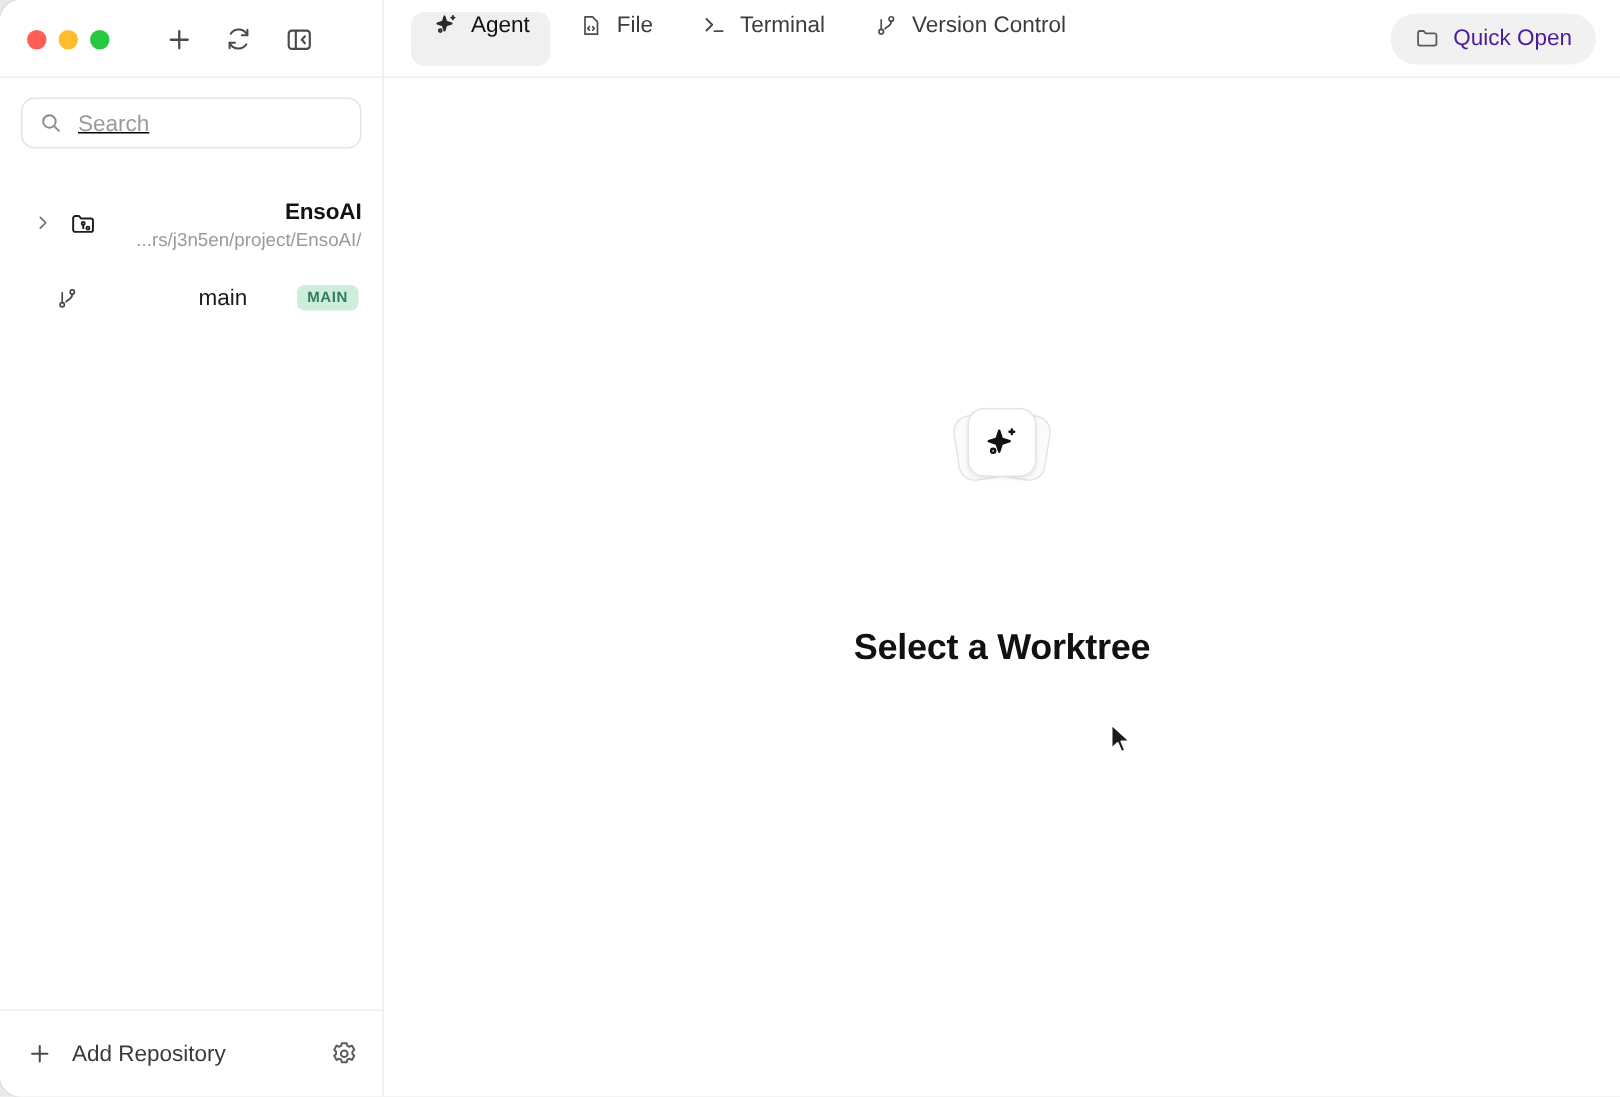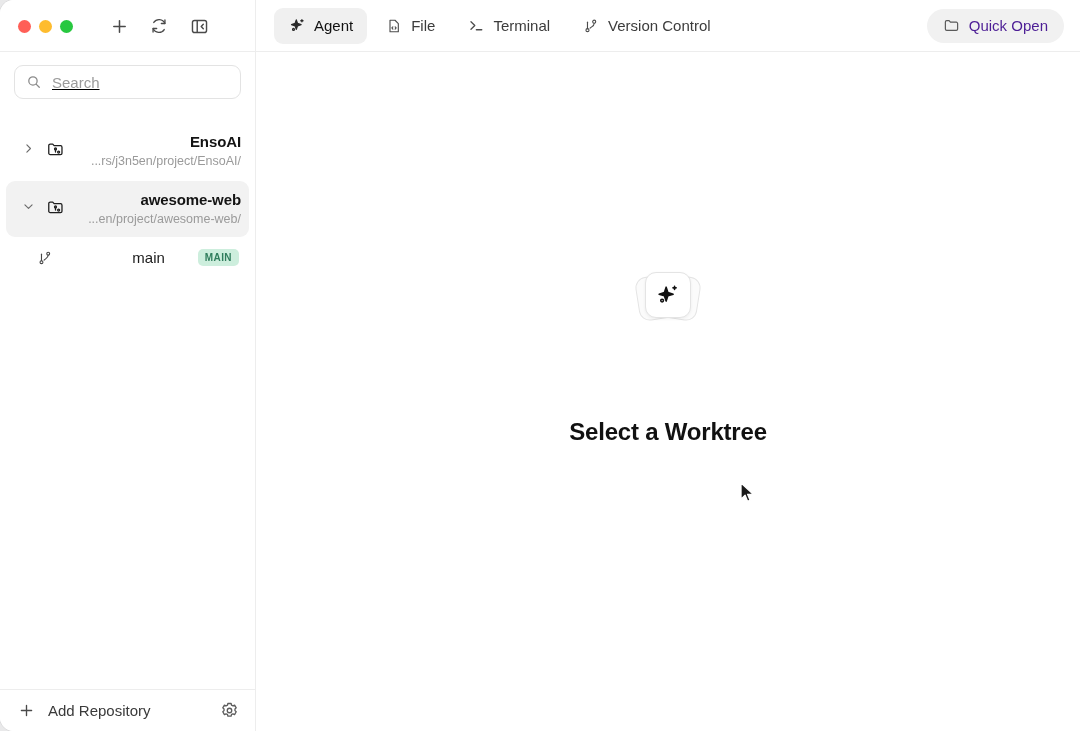--- a/index.html
+++ b/index.html
@@ -68,21 +68,20 @@
 
   .tabs-area {
     flex: 1;
     display: flex;
     align-items: center;
     padding: 0 16px 0 18px;
     gap: 4px;
   }
   .tab {
     display: flex;
-    align-items: center;
     gap: 8px;
     height: 36px;
     padding: 0 14px;
     border-radius: 9px;
     font-size: 15px;
     color: #3c3c3c;
     white-space: nowrap;
   }
   .tab.active {
     background: #f0f0f0;
@@ -225,21 +224,21 @@
     letter-spacing: 0.4px;
     padding: 3px 7px;
     border-radius: 5px;
     background: #cdeedd;
     color: #2f7d5c;
   }
 
   .sidebar-footer {
     flex: 0 0 auto;
     border-top: 1px solid #ededed;
-    height: 42px;
+    height: 58px;
     display: flex;
     align-items: center;
     padding: 0 16px 0 18px;
     gap: 12px;
   }
   .add-repo {
     display: flex;
     align-items: center;
     gap: 13px;
     font-size: 15px;
@@ -445,39 +444,20 @@
               <circle cx="14.6" cy="14" r="1.15"></circle>
               <path d="M11 11.6v2.4" stroke-linecap="round"></path>
             </svg>
           </span>
           <span class="repo-text">
             <span class="repo-name">EnsoAI</span>
             <span class="repo-path">...rs/j3n5en/project/EnsoAI/</span>
           </span>
         </div>
 
-        <div class="repo-item selected">
-          <span class="chevron">
-            <svg width="13" height="13" viewBox="0 0 20 20" fill="none" stroke="currentColor" stroke-width="1.8" stroke-linecap="round" stroke-linejoin="round">
-              <path d="M4.5 7.5 10 13l5.5-5.5"></path>
-            </svg>
-          </span>
-          <span class="repo-icon">
-            <svg width="19" height="19" viewBox="0 0 22 22" fill="none" stroke="currentColor" stroke-width="1.5" stroke-linejoin="round">
-              <path d="M3.2 6.4a1.7 1.7 0 0 1 1.7-1.7h2.9l1.6 1.9h7.4a1.7 1.7 0 0 1 1.7 1.7v6.9a1.7 1.7 0 0 1-1.7 1.7H4.9a1.7 1.7 0 0 1-1.7-1.7z"></path>
-              <circle cx="11" cy="10.4" r="1.15"></circle>
-              <circle cx="14.6" cy="14" r="1.15"></circle>
-              <path d="M11 11.6v2.4" stroke-linecap="round"></path>
-            </svg>
-          </span>
-          <span class="repo-text">
-            <span class="repo-name">awesome-web</span>
-            <span class="repo-path">...en/project/awesome-web/</span>
-          </span>
-        </div>
 
         <div class="branch-item">
           <span class="branch-icon">
             <svg width="16" height="16" viewBox="0 0 20 20" fill="none" stroke="currentColor" stroke-width="1.4" stroke-linecap="round" stroke-linejoin="round">
               <circle cx="14" cy="4.6" r="1.8"></circle>
               <circle cx="5.6" cy="15.2" r="1.8"></circle>
               <path d="M5.6 13.4V5.2"></path>
               <path d="M14 6.4c0 4-3.5 4.3-5.2 6.3"></path>
             </svg>
           </span>

